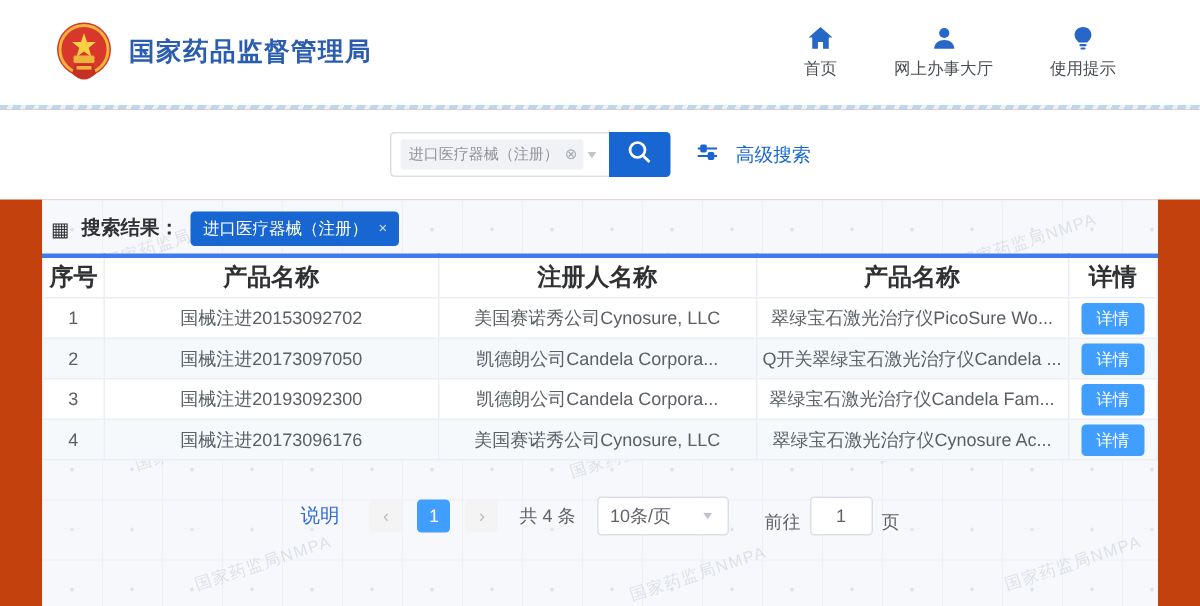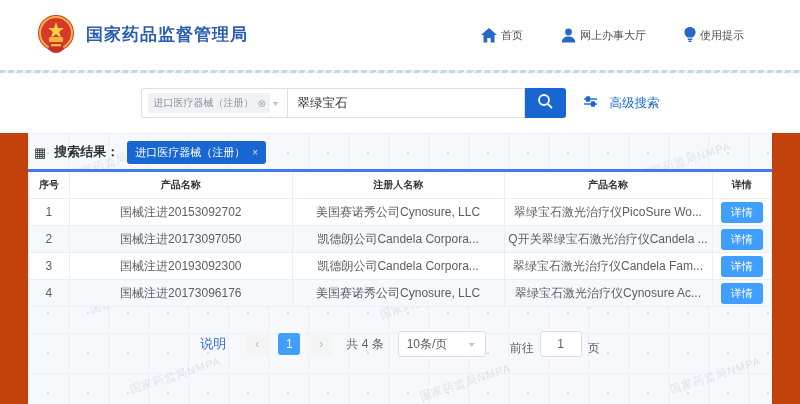--- a/index.html
+++ b/index.html
@@ -11,21 +11,21 @@
   .header { height:70px; display:flex; align-items:center; padding:0 28px 0 36px; background:#fff; }
   .logo-group { display:flex; align-items:center; gap:10px; }
   .emblem { width:40px; height:44px; flex:0 0 auto; }
   .org-names { display:flex; flex-direction:column; line-height:1.15; }
   .org-cn { font-size:17px; font-weight:bold; color:#2a5db0; letter-spacing:1px; }
   .org-en { font-size:8.5px; color:#2a5db0; margin-top:2px; }
   .app-title { display:flex; align-items:center; gap:5px; margin-left:30px; }
   .app-title-text { font-size:16px; color:#3c4046; letter-spacing:2px; font-weight:500; }
   .doc-icon svg { display:block; }
   .header-nav { margin-left:auto; display:flex; gap:38px; margin-right:28px; }
-  .nav-item { display:flex; align-items:center; gap:4px; cursor:pointer; }
+  .nav-item { display:flex; flex-direction:column; align-items:center; gap:4px; cursor:pointer; }
   .nav-item .nav-ic { color:#2767c8; height:16px; display:flex; align-items:center; }
   .nav-item .nav-label { font-size:11px; color:#4a4f55; }
 
   
   .header-divider { height:3px; width:100%;
     background:repeating-linear-gradient(115deg,#bcd7f2 0 5px,#e8f2fb 5px 8px); }
 
   
   .search-row { height:60px; display:flex; align-items:center; justify-content:center; background:#fff; }
   .search-group { display:flex; align-items:stretch; height:30px; }
@@ -57,21 +57,21 @@
   .results-bar { display:flex; align-items:center; height:36px; padding:2px 4px 0 6px; gap:8px; }
   .results-grid-icon { font-size:13px; color:#303133; line-height:1; }
   .results-label { font-size:13px; font-weight:600; color:#303133; }
   .filter-tag { background:#1766d1; color:#fff; font-size:11px; border-radius:3px;
     padding:4px 8px; display:flex; align-items:center; gap:7px; }
   .filter-tag .tag-x { font-size:10px; color:#cfe0f5; cursor:pointer; }
 
   
   table.results-table { width:100%; border-collapse:collapse; border-top:3px solid #3e7bf0;
     background:#fff; table-layout:fixed; }
-  .results-table th { height:28px; font-size:10px; font-weight:bold; color:#303133;
+  .results-table th { height:28px; font-size:16px; font-weight:bold; color:#303133;
     border:1px solid #ebeef5; border-top:none; background:#fff; }
   .results-table td { height:27px; font-size:12px; color:#5a6066; text-align:center;
     border:1px solid #ebeef5; background:#fff; white-space:nowrap; overflow:hidden; }
   .results-table tr.alt td { background:#f6f9fc; }
   .col-idx{width:5.5%;} .col-cert{width:30%;} .col-reg{width:28.5%;} .col-prod{width:28%;} .col-det{width:8%;}
   .detail-btn { background:#409EFF; color:#fff; border:none; font-size:11px; padding:3px 10px;
     border-radius:3px; cursor:pointer; font-family:inherit; }
 
   
   .pager-row { display:flex; align-items:center; justify-content:center; gap:10px; margin-top:24px; }
@@ -143,21 +143,20 @@
 
   <div class="search-row">
     <div class="search-group">
       <div class="cat-select">
         <span class="cat-tag">
           <span>进口医疗器械（注册）</span>
           <span class="tag-close">⊗</span>
         </span>
         <span class="cat-caret">▼</span>
       </div>
-      <input class="kw-input" type="text" value="翠绿宝石" style="">
       <button class="search-btn">
         <span>
           <svg width="17" height="17" viewBox="0 0 17 17" fill="none" stroke="#fff" stroke-width="1.8">
             <circle cx="7" cy="7" r="5"></circle>
               <line x1="10.8" y1="10.8" x2="15" y2="15"></line>
           </svg>
         </span>
       </button>
     </div>
     <div class="adv-link">

